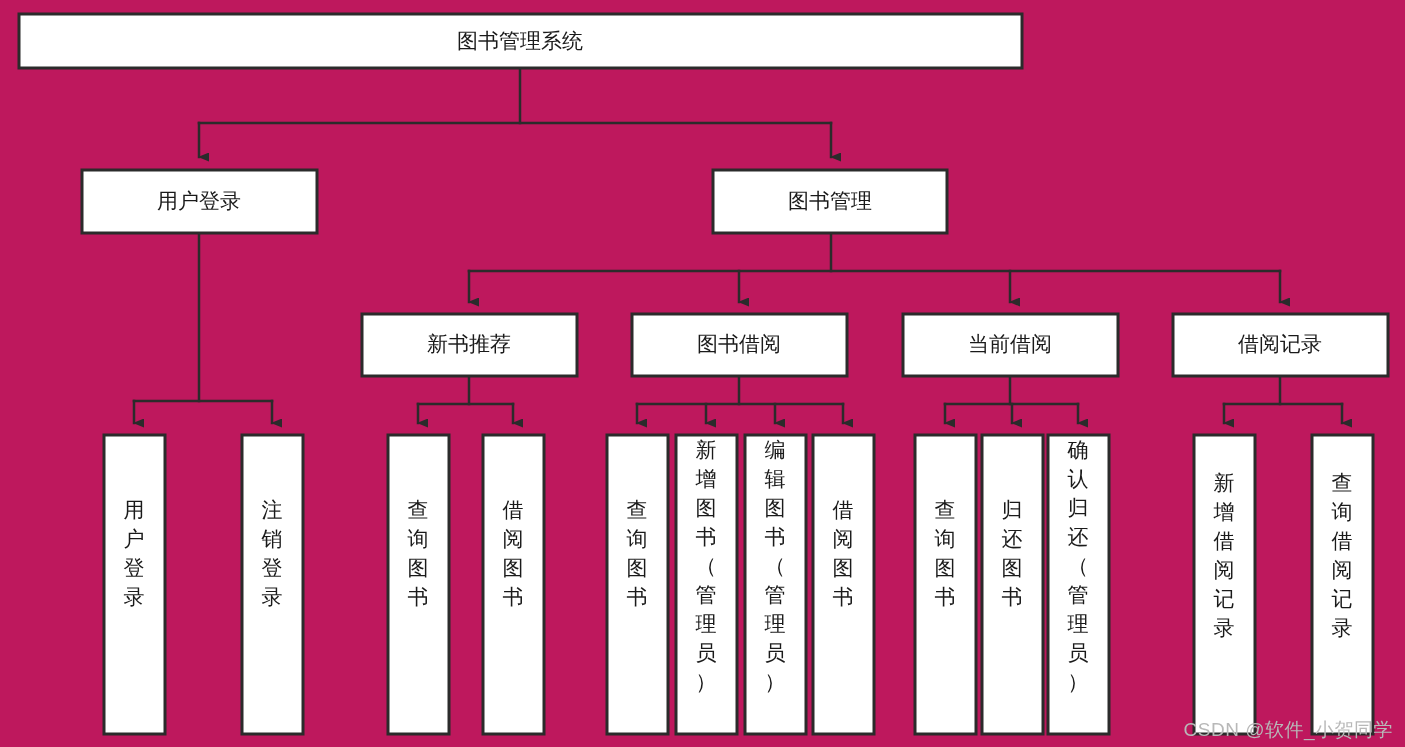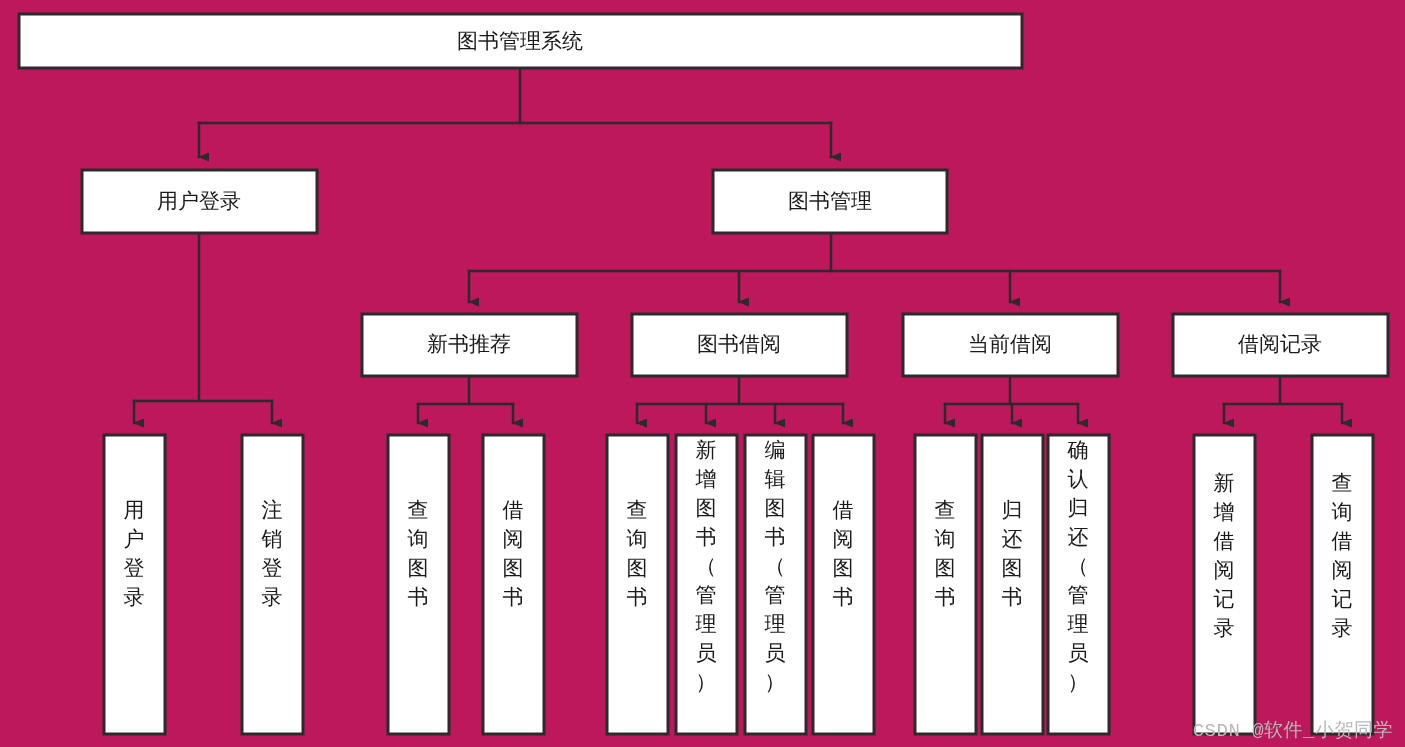--- a/index.html
+++ b/index.html
@@ -48,21 +48,21 @@
   .node-label-vertical {
     font-family: "Liberation Sans", "DejaVu Sans", sans-serif;
     fill: #1a1a1a;
     font-size: 21px;
     text-anchor: middle;
   }
   .watermark-text {
     position: absolute;
     right: 12px;
     bottom: 4px;
-    font-family: Liberation Mono, monospace;
+    font-family: Liberation Sans, sans-serif;
     font-size: 19px;
     color: #b8b8b8;
     white-space: nowrap;
     letter-spacing: 0.5px;
     pointer-events: none;
   }
 </style>
 </head>
 <body>
 

